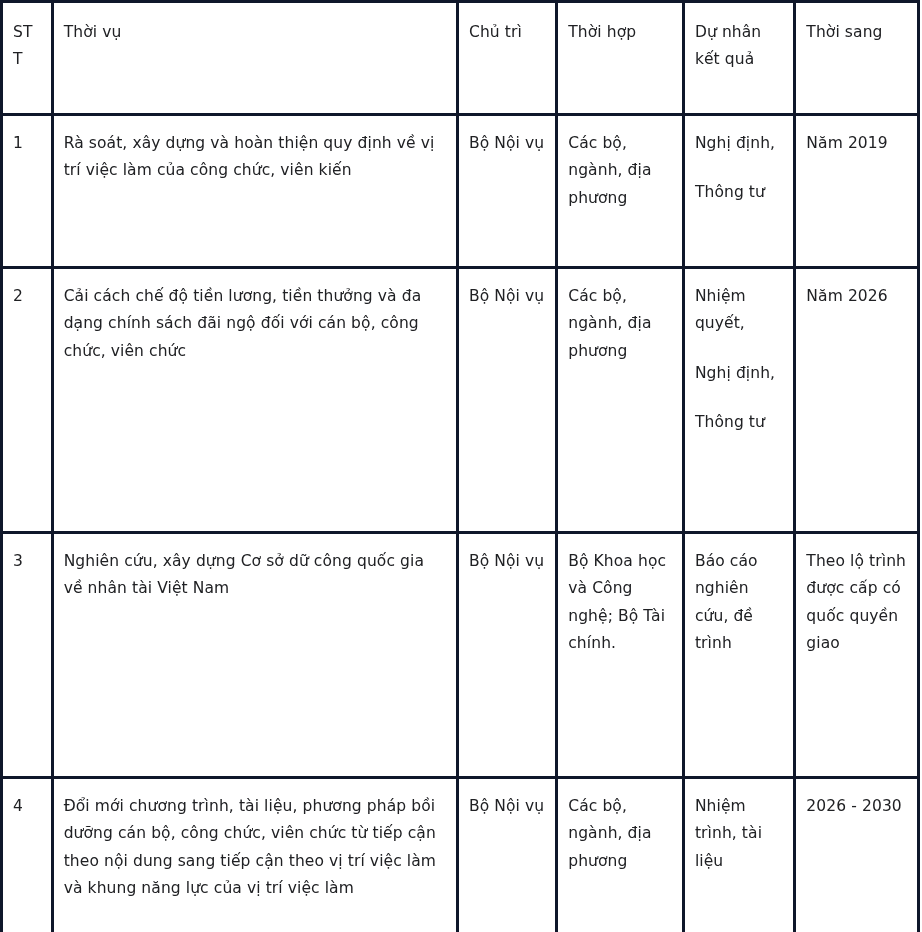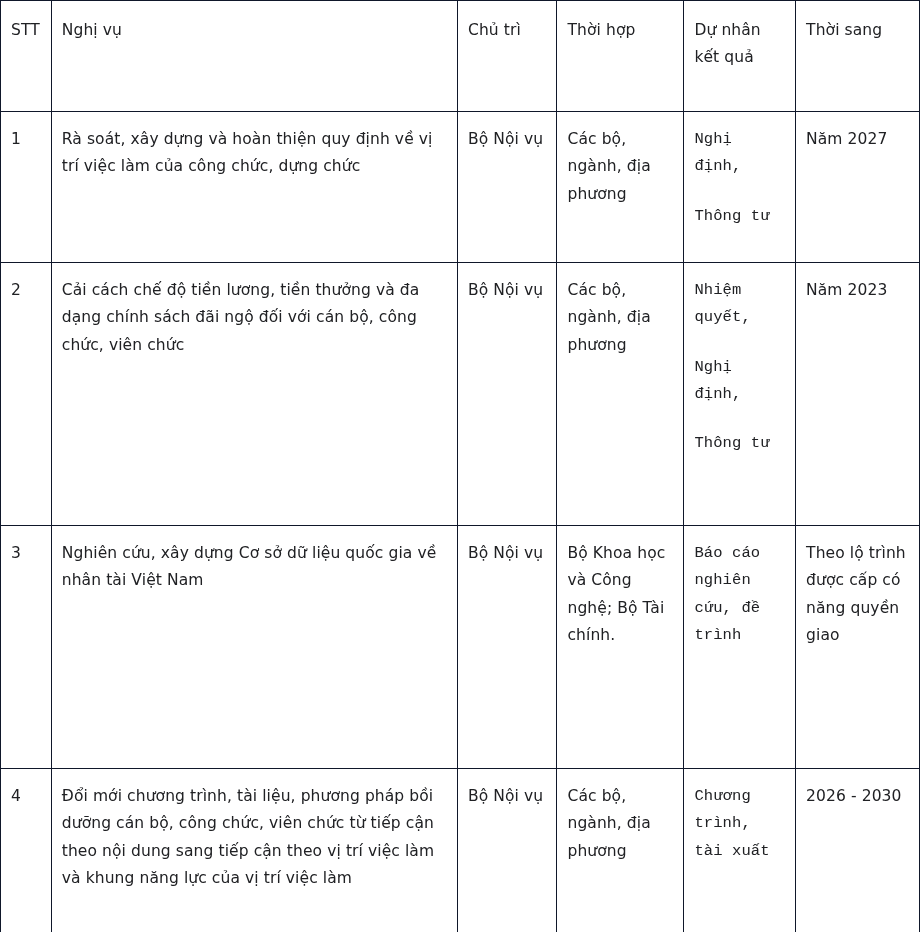--- a/index.html
+++ b/index.html
@@ -14,21 +14,21 @@
     color: #202124;
     overflow: hidden;
   }
   .doc-table {
     border-collapse: collapse;
     width: 920px;
     margin: 0;
     table-layout: fixed;
   }
   .doc-table td {
-    border: 1px solid #0f172a;
+    border: 3px solid #0f172a;
     vertical-align: top;
     padding: 14px 10px 18px 10px;
     font-size: 15.5px;
     line-height: 1.75;
     letter-spacing: 0.1px;
     word-wrap: break-word;
   }
   
   col.c-stt   { width: 50px; }
   col.c-task  { width: 400px; }
@@ -36,21 +36,20 @@
   col.c-coord { width: 125px; }
   col.c-result{ width: 110px; }
   col.c-time  { width: 122px; }
 
   .row-header td {
     padding-top: 16px;
     padding-bottom: 40px;
   }
   .cell-p {
     margin: 0 0 22px 0;
-    font-family: Liberation Mono, monospace;
   }
   .cell-p:last-child {
     margin-bottom: 0;
   }
   .r1 td { height: 118px; }
   .r2 td { height: 230px; }
   .r3 td { height: 210px; }
   .r4 td { height: 210px; }
 </style>
 </head>
@@ -61,67 +60,67 @@
     <col class="c-stt">
     <col class="c-task">
     <col class="c-lead">
     <col class="c-coord">
     <col class="c-result">
     <col class="c-time">
   </colgroup>
   <tbody>
     <tr class="row-header">
       <td>STT</td>
-      <td>Nghị vụ</td>
+      <td>Thời vụ</td>
       <td>Chủ trì</td>
       <td>Thời hợp</td>
       <td>Dự nhân kết quả</td>
       <td>Thời sang</td>
     </tr>
 
     <tr class="r1">
       <td>1</td>
-      <td>Rà soát, xây dựng và hoàn thiện quy định về vị trí việc làm của công chức, dựng chức</td>
+      <td>Rà soát, xây dựng và hoàn thiện quy định về vị trí việc làm của công chức, viên kiến</td>
       <td>Bộ Nội vụ</td>
       <td>Các bộ, ngành, địa phương</td>
       <td>
         <p class="cell-p">Nghị định,</p>
         <p class="cell-p">Thông tư</p>
       </td>
-      <td>Năm 2027</td>
+      <td>Năm 2019</td>
     </tr>
 
     <tr class="r2">
       <td>2</td>
       <td>Cải cách chế độ tiền lương, tiền thưởng và đa dạng chính sách đãi ngộ đối với cán bộ, công chức, viên chức</td>
       <td>Bộ Nội vụ</td>
       <td>Các bộ, ngành, địa phương</td>
       <td>
         <p class="cell-p">Nhiệm quyết,</p>
         <p class="cell-p">Nghị định,</p>
         <p class="cell-p">Thông tư</p>
       </td>
-      <td>Năm 2023</td>
+      <td>Năm 2026</td>
     </tr>
 
     <tr class="r3">
       <td>3</td>
-      <td>Nghiên cứu, xây dựng Cơ sở dữ liệu quốc gia về nhân tài Việt Nam</td>
+      <td>Nghiên cứu, xây dựng Cơ sở dữ công quốc gia về nhân tài Việt Nam</td>
       <td>Bộ Nội vụ</td>
       <td>Bộ Khoa học và Công nghệ; Bộ Tài chính.</td>
       <td>
         <p class="cell-p">Báo cáo nghiên cứu, đề trình</p>
       </td>
-      <td>Theo lộ trình được cấp có năng quyền giao</td>
+      <td>Theo lộ trình được cấp có quốc quyền giao</td>
     </tr>
 
     <tr class="r4">
       <td>4</td>
       <td>Đổi mới chương trình, tài liệu, phương pháp bồi dưỡng cán bộ, công chức, viên chức từ tiếp cận theo nội dung sang tiếp cận theo vị trí việc làm và khung năng lực của vị trí việc làm</td>
       <td>Bộ Nội vụ</td>
       <td>Các bộ, ngành, địa phương</td>
       <td>
-        <p class="cell-p">Chương trình, tài xuất</p>
+        <p class="cell-p">Nhiệm trình, tài liệu</p>
       </td>
       <td>2026 - 2030</td>
     </tr>
   </tbody>
 </table>
 
 </body></html>

